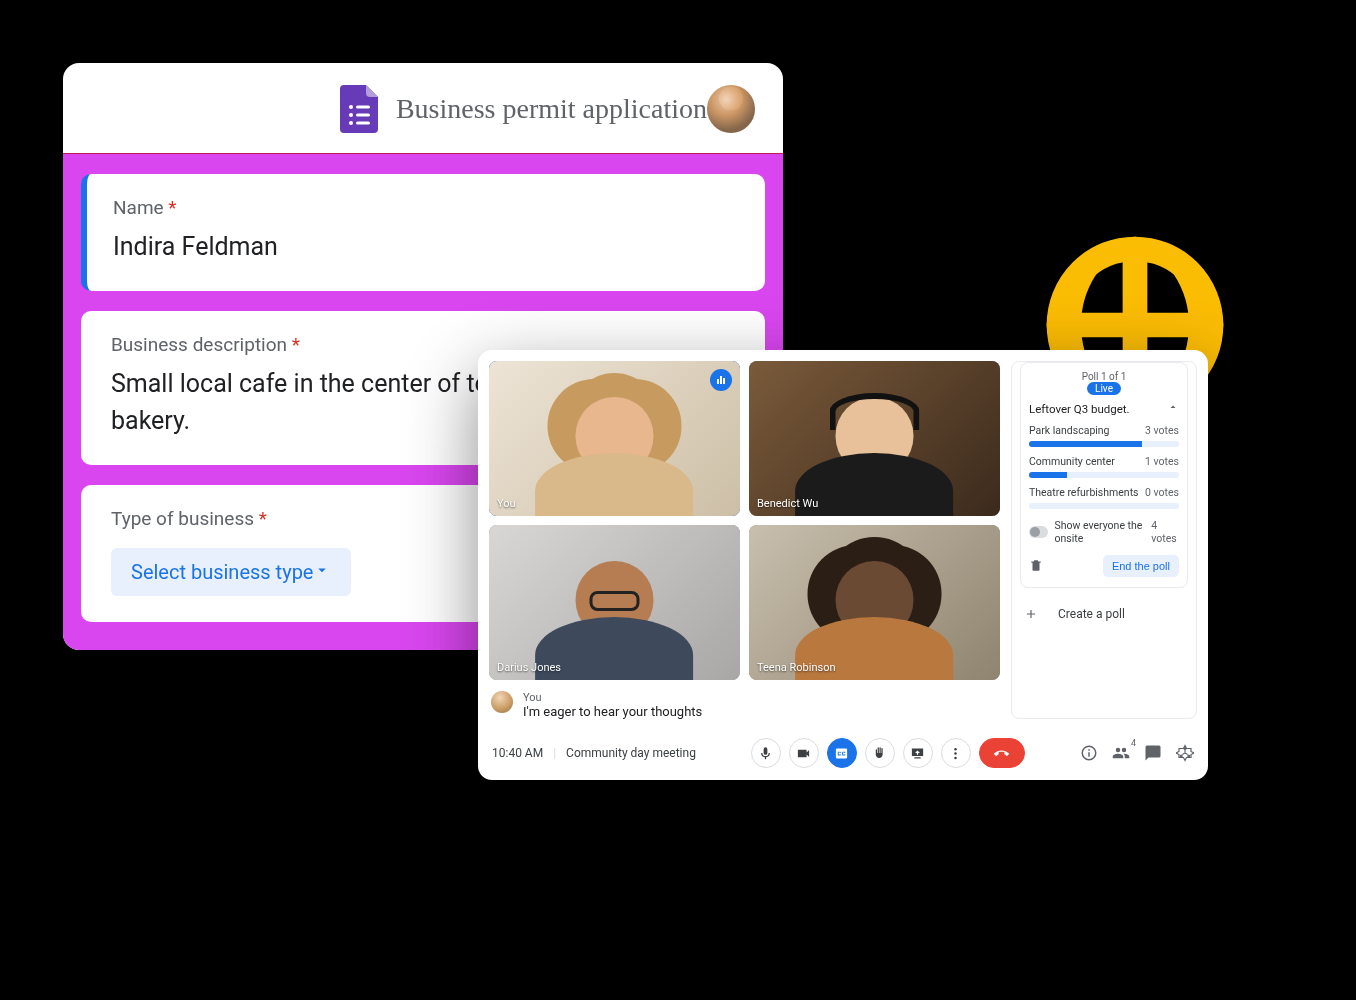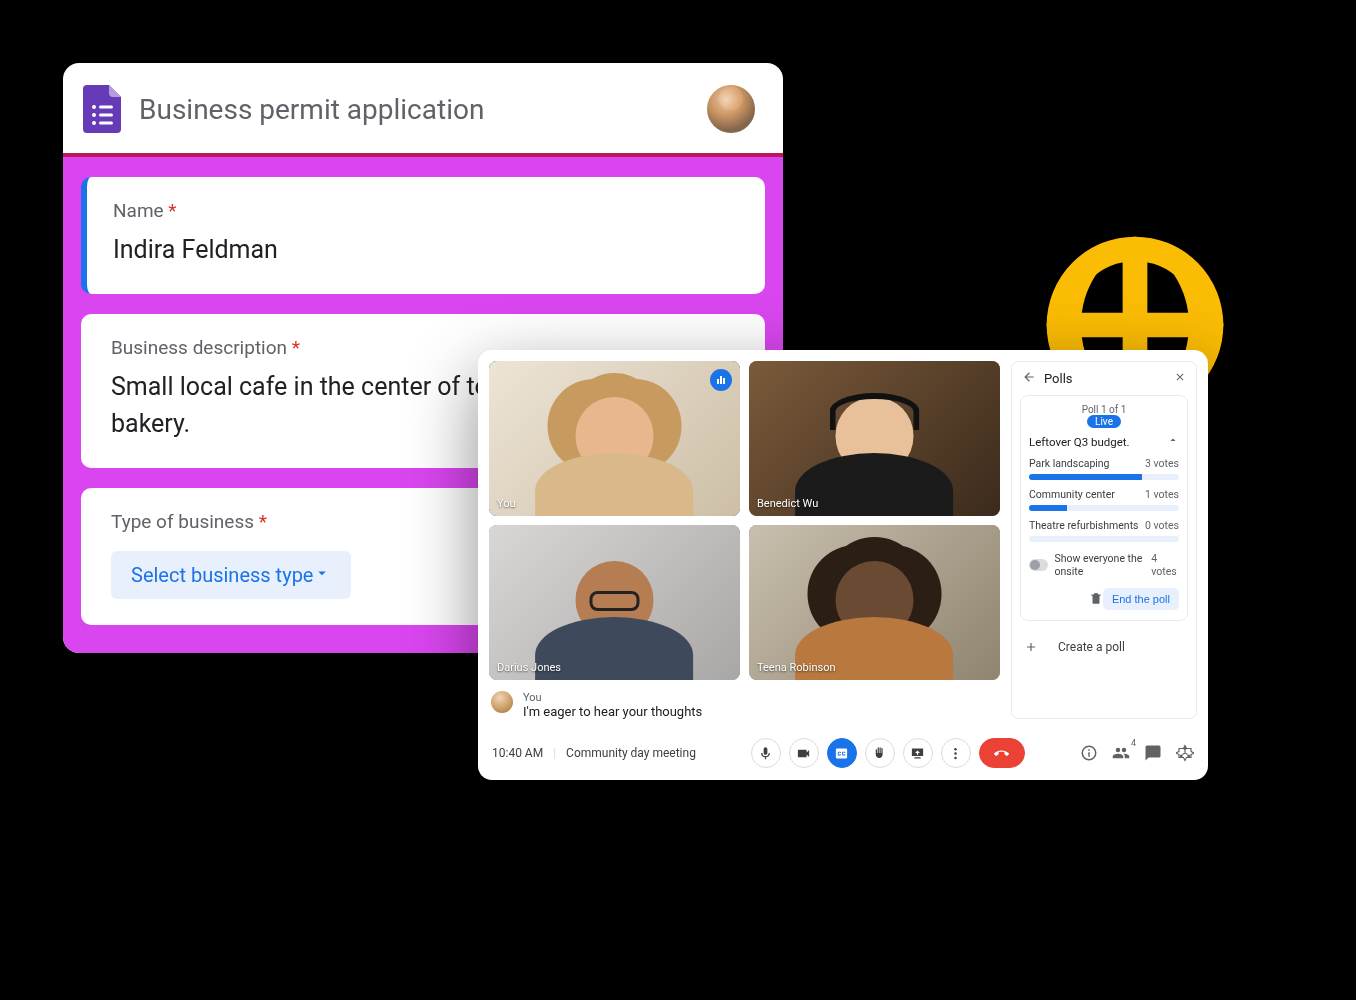--- a/index.html
+++ b/index.html
@@ -9,22 +9,22 @@
   .globe { position: absolute; left: 1040px; top: 230px; width: 190px; height: 190px; }
   .globe svg { width: 100%; height: 100%; }
 
   
   .form-card {
     position: absolute; left: 63px; top: 63px; width: 720px;
     background: #fff; border-radius: 16px; overflow: hidden;
     box-shadow: 0 20px 60px rgba(0,0,0,.4);
   }
   .form-header {
-    display: flex; align-items: center; justify-content: space-between;
-    padding: 22px 28px 20px 20px; border-bottom: 4px solid #be185d;
+    display: flex; align-items: center; justify-content: flex-end;
+    padding: 22px 28px 20px 20px; border-bottom: 1px solid #be185d; font-family: Liberation Serif, serif;
   }
   .form-header-left { display: flex; align-items: center; gap: 18px; }
   .forms-icon { width: 38px; height: 48px; display: flex; align-items: center; justify-content: center; }
   .forms-icon svg { width: 38px; height: 48px; }
   .form-title { font-size: 28px; color: #5f6368; font-weight: 400; }
   .form-avatar { width: 48px; height: 48px; border-radius: 50%; background: radial-gradient(circle at 40% 30%, #f2d4b8 0%, #d9a06b 35%, #8b6b4f 70%); position: relative; overflow: hidden; }
   .form-avatar::after { content:''; position:absolute; inset:0; background: radial-gradient(circle at 50% 28%, rgba(0,0,0,0) 0 12px, rgba(0,0,0,.05) 12px); }
 
   .form-body { background: #d946ef; padding: 20px 18px 28px; }
   .question-card { background: #fff; border-radius: 10px; padding: 22px 30px 26px; margin-bottom: 20px; }
@@ -92,21 +92,21 @@
   .poll-q { font-size:11.5px; color:#202124; }
   .poll-q-row svg{ width:12px; height:12px; }
   .opt { margin-top:8px; }
   .opt-row { display:flex; align-items:center; justify-content:space-between; font-size:10.5px; color:#3c4043; }
   .votes { color:#5f6368; }
   .bar { height:6px; border-radius:4px; background:#e8f0fe; margin-top:4px; position:relative; overflow:hidden; }
   .bar .fill { position:absolute; left:0; top:0; bottom:0; background:#1a73e8; }
   .poll-footer { display:flex; align-items:center; justify-content:space-between; margin-top:10px; font-size:10.5px; }
   .toggle { width:24px; height:12px; border-radius:7px; background:#dadce0; position:relative; }
   .toggle::after{ content:''; position:absolute; left:1px; top:1px; width:10px; height:10px; border-radius:50%; background:#9aa0a6; }
-  .poll-actions { display:flex; align-items:center; justify-content:flex-end; margin-top:10px; }
+  .poll-actions { display:flex; align-items:center; justify-content:space-between; margin-top:10px; }
   .trash svg { width:14px; height:14px; }
   .end-btn { background:#e8f0fe; color:#1a73e8; border:none; border-radius:5px; padding:5px 9px; font-size:11px; cursor:pointer; }
   .create-row { display:flex; align-items:center; gap:20px; padding:10px 12px; font-size:12px; color:#3c4043; cursor:pointer; border-top:1px solid transparent;}
   .create-row svg{width:14px;height:14px;}
 
   
   .meet-bar { display:flex; align-items:center; justify-content:space-between; padding: 8px 14px 12px; }
   .bar-left { display:flex; align-items:center; gap:10px; font-size:12px; color:#3c4043; }
   .bar-left .sep { color:#dadce0; }
   .bar-center { display:flex; align-items:center; gap:8px; }
@@ -228,31 +228,20 @@
       <div class="caption-row">
         <div class="caption-avatar"></div>
         <div class="caption-text">
           <div class="who">You</div>
           <div class="line">I'm eager to hear your thoughts</div>
         </div>
       </div>
     </div>
 
     <div class="polls-panel">
-      <div class="polls-head">
-        <div class="polls-head-left">
-          <span><svg viewBox="0 0 24 24" fill="#5f6368">
-                <path d="M20 11H7.8l5.6-5.6L12 4l-8 8 8 8 1.4-1.4L7.8 13H20z"></path>
-              </svg></span>
-          <span class="polls-title">Polls</span>
-        </div>
-        <span class="polls-close"><svg viewBox="0 0 24 24" fill="#5f6368">
-              <path d="M19 6.4L17.6 5 12 10.6 6.4 5 5 6.4 10.6 12 5 17.6 6.4 19 12 13.4 17.6 19 19 17.6 13.4 12z"></path>
-            </svg></span>
-      </div>
 
       <div class="poll-card">
         <div class="poll-meta">
           <span>Poll 1 of 1</span>
           <span class="live-pill">Live</span>
         </div>
         <div class="poll-q-row">
           <span class="poll-q">Leftover Q3 budget.</span>
           <span><svg viewBox="0 0 24 24" fill="#5f6368">
                 <path d="M7 14l5-5 5 5z"></path>

